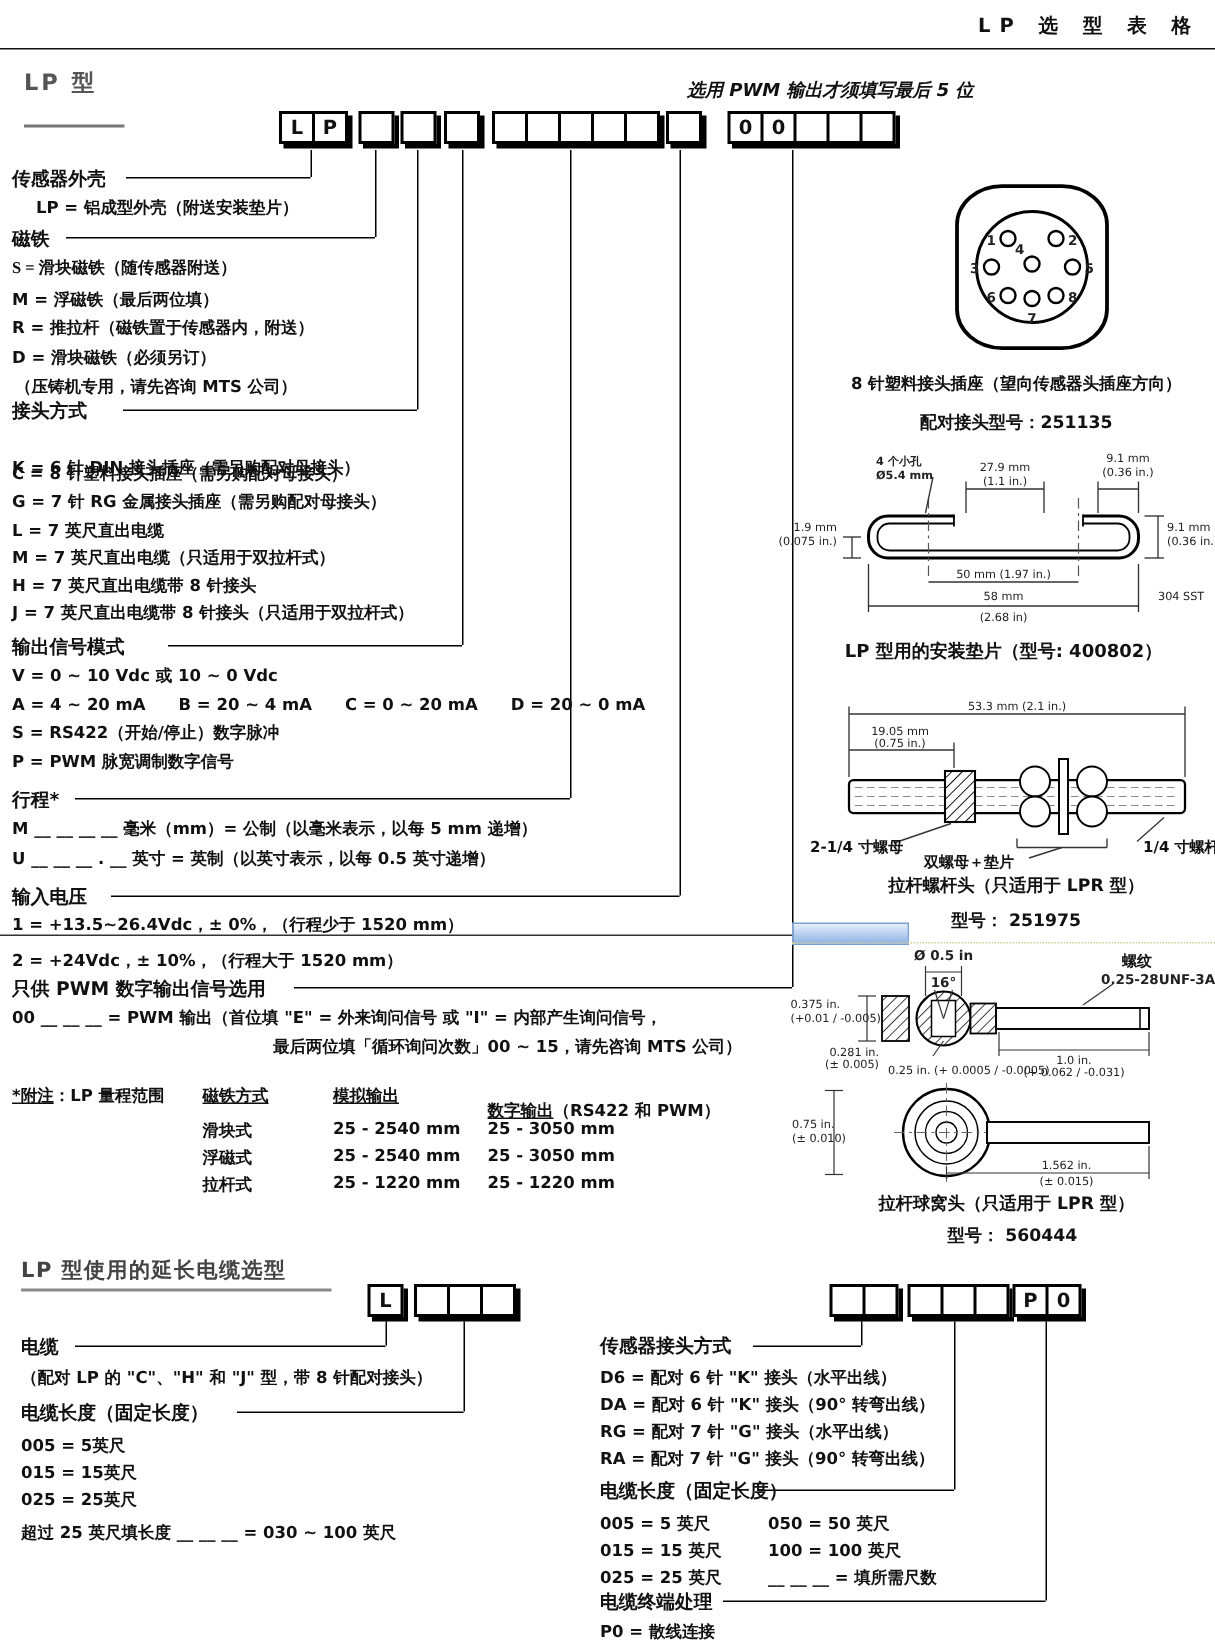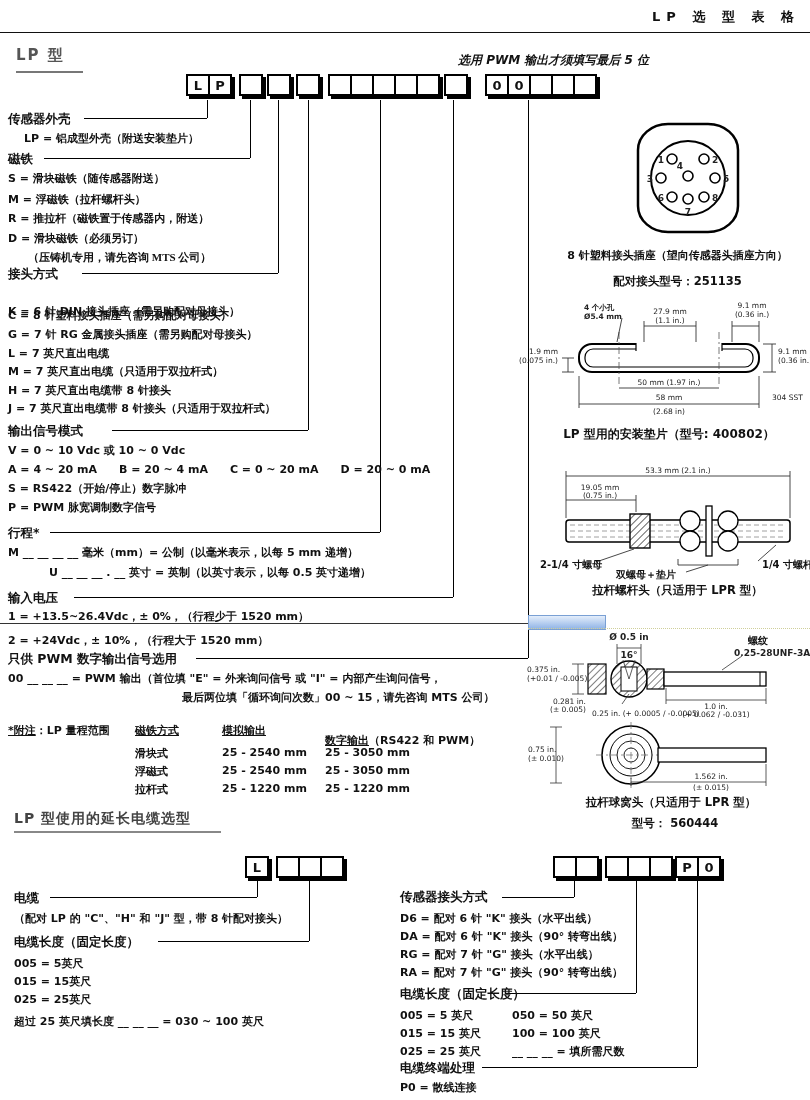--- a/index.html
+++ b/index.html
@@ -1,20 +1,20 @@
 <!DOCTYPE html>
 <html><head>
 <meta charset="utf-8">
 <style>
   html,body{margin:0;padding:0;background:#fff;}
   .page{position:relative;width:810px;height:1100px;background:#fff;overflow:hidden;
         font-family:"DejaVu Sans","Liberation Sans",sans-serif;color:#111;}
   .t{position:absolute;font-weight:bold;white-space:nowrap;}
   .hdr{font-size:13px;letter-spacing:6px;}
-  .h1{font-size:15px;color:#555;letter-spacing:2px;border-bottom:2px solid #777;padding:0 18px 6px 0;}
+  .h1{font-size:15px;color:#555;letter-spacing:2px;border-bottom:2px solid #777;padding:0 18px 18px 0;}
   .h2{font-size:14px;color:#444;letter-spacing:1px;border-bottom:2px solid #888;padding:0 30px 3px 0;}
   .note{font-style:italic;font-size:12px;text-align:center;}
   .title{font-size:12.5px;}
   .item{font-size:11px;}
   .hl{position:absolute;height:1px;background:#000;}
   .vl{position:absolute;width:1px;background:#000;}
   .grp{position:absolute;display:flex;border:2px solid #000;background:#fff;box-shadow:3px 3px 0 #000;}
   .grp .c{width:20px;height:18px;border-left:2px solid #000;display:flex;align-items:center;justify-content:center;
           font-weight:bold;font-size:13px;}
   .grp .c:first-child{border-left:none;}
@@ -82,44 +82,44 @@
   <div class="hl" style="left:74px;top:597px;width:379px;"></div>
   <div class="vl" style="left:453px;top:100px;height:497px;"></div>
   <div class="hl" style="left:196px;top:658px;width:332px;"></div>
   <div class="vl" style="left:528px;top:100px;height:558px;"></div>
   <div class="hl" style="left:0;top:623px;width:538px;background:#333;"></div>
 
   <div class="t title" style="left:8px;top:111px;">传感器外壳</div>
   <div class="t item" style="left:24px;top:131px;">LP = 铝成型外壳（附送安装垫片）</div>
 
   <div class="t title" style="left:8px;top:151px;">磁铁</div>
-  <div class="t item" style="left:8px;top:171px;">S = 滑块磁铁（随传感器附送）</div>
-  <div class="t item" style="left:8px;top:192px;">M = 浮磁铁（拉杆螺杆头）</div>
+  <div class="t item" style="left:8px;top:171px;font-family:Liberation Serif, serif;">S = 滑块磁铁（随传感器附送）</div>
+  <div class="t item" style="left:8px;top:192px;">M = 浮磁铁（最后两位填）</div>
   <div class="t item" style="left:8px;top:211px;">R = 推拉杆（磁铁置于传感器内，附送）</div>
   <div class="t item" style="left:8px;top:231px;">D = 滑块磁铁（必须另订）</div>
-  <div class="t item" style="left:28px;top:250px;font-family:Liberation Serif, serif;">（压铸机专用，请先咨询 MTS 公司）</div>
+  <div class="t item" style="left:10px;top:250px;">（压铸机专用，请先咨询 MTS 公司）</div>
 
   <div class="t title" style="left:8px;top:266px;">接头方式</div>
   <div class="t item" style="left:8px;top:304px;">K = 6 针 DIN 接头插座（需另购配对母接头）</div>
   <div class="t item" style="left:8px;top:308px;">C = 8 针塑料接头插座（需另购配对母接头）</div>
   <div class="t item" style="left:8px;top:327px;">G = 7 针 RG 金属接头插座（需另购配对母接头）</div>
   <div class="t item" style="left:8px;top:346px;">L = 7 英尺直出电缆</div>
   <div class="t item" style="left:8px;top:364px;">M = 7 英尺直出电缆（只适用于双拉杆式）</div>
   <div class="t item" style="left:8px;top:383px;">H = 7 英尺直出电缆带 8 针接头</div>
   <div class="t item" style="left:8px;top:401px;">J = 7 英尺直出电缆带 8 针接头（只适用于双拉杆式）</div>
 
   <div class="t title" style="left:8px;top:423px;">输出信号模式</div>
   <div class="t item" style="left:8px;top:443px;">V = 0 ~ 10 Vdc 或 10 ~ 0 Vdc</div>
   <div class="t item" style="left:8px;top:462px;">A =  4 ~ 20 mA　　B = 20 ~ 4 mA　　C = 0 ~ 20 mA　　D = 20 ~ 0 mA</div>
   <div class="t item" style="left:8px;top:481px;">S = RS422（开始/停止）数字脉冲</div>
   <div class="t item" style="left:8px;top:500px;">P = PWM 脉宽调制数字信号</div>
 
   <div class="t title" style="left:8px;top:525px;">行程*</div>
   <div class="t item" style="left:8px;top:545px;">M __ __ __ __  毫米（mm）= 公制（以毫米表示，以每 5 mm 递增）</div>
-  <div class="t item" style="left:8px;top:565px;margin-left:41px;">U __ __ __ . __  英寸 = 英制（以英寸表示，以每 0.5 英寸递增）</div>
+  <div class="t item" style="left:8px;top:565px;">U __ __ __ . __  英寸 = 英制（以英寸表示，以每 0.5 英寸递增）</div>
 
   <div class="t title" style="left:8px;top:590px;">输入电压</div>
   <div class="t item" style="left:8px;top:609px;">1 =  +13.5~26.4Vdc，± 0%，（行程少于 1520 mm）</div>
   <div class="t item" style="left:8px;top:633px;">2 =  +24Vdc，± 10%，（行程大于 1520 mm）</div>
 
   <div class="t title" style="left:8px;top:651px;">只供 PWM 数字输出信号选用</div>
   <div class="t item" style="left:8px;top:671px;">00 __ __ __ = PWM 输出（首位填 "E" = 外来询问信号 或 "I" = 内部产生询问信号，</div>
   <div class="t item" style="left:182px;top:690px;">最后两位填「循环询问次数」00 ~ 15，请先咨询 MTS 公司）</div>
 
   <div class="t item" style="left:8px;top:723px;">
@@ -246,20 +246,21 @@
         <line x1="140" y1="103" x2="200" y2="103"></line>
         <line x1="200" y1="97" x2="200" y2="103"></line>
       <line x1="170" y1="103" x2="148" y2="110"></line>
       <line x1="220" y1="99" x2="238" y2="83"></line>
     </g>
     <text class="lbl" x="2" y="106">2-1/4 寸螺母</text>
     <text class="lbl" x="78" y="116">双螺母＋垫片</text>
     <text class="lbl" x="224" y="106">1/4 寸螺杆</text>
   </svg>
   <div class="cap" style="left:545px;top:583px;width:265px;font-size:11.5px;">拉杆螺杆头（只适用于 LPR 型）</div>
+  <div class="cap" style="left:545px;top:606px;width:265px;font-size:11.5px;">型号： 251975</div>
 
   <div class="blue-bar" style="left:528px;top:615px;width:76px;height:13px;"></div>
   <div class="dotline" style="left:528px;top:628px;width:282px;"></div>
 
   <svg style="left:526px;top:630px;" width="284" height="164" viewBox="0 0 284 164">
     <defs>
       <pattern id="hatch2" width="5" height="5" patternTransform="rotate(45)" patternUnits="userSpaceOnUse">
         <rect width="5" height="5" fill="#fff"></rect>
           <line x1="0" y1="0" x2="0" y2="5" stroke="#000" stroke-width="1"></line>
       </pattern>
@@ -316,21 +317,21 @@
         <line x1="240" y1="134" x2="240" y2="156"></line>
     </g>
     <text class="dim" x="2" y="122">0.75 in.</text>
     <text class="dim" x="2" y="131">(± 0.010)</text>
     <text class="dim" x="185" y="149" text-anchor="middle">1.562 in.</text>
     <text class="dim" x="185" y="160" text-anchor="middle">(± 0.015)</text>
   </svg>
   <div class="cap" style="left:536px;top:795px;width:270px;font-size:11.5px;">拉杆球窝头（只适用于 LPR 型）</div>
   <div class="cap" style="left:540px;top:816px;width:270px;font-size:11.5px;">型号： 560444</div>
 
-  <div class="t h2" style="left:14px;top:810px;text-align:center;">LP 型使用的延长电缆选型</div>
+  <div class="t h2" style="left:14px;top:838px;text-align:center;">LP 型使用的延长电缆选型</div>
 
   <div class="grp" style="left:245px;top:856px;">
     <div class="c">L</div>
   </div>
   <div class="grp" style="left:276px;top:856px;">
     <div class="c"></div>
       <div class="c"></div>
       <div class="c"></div>
   </div>
   <div class="grp" style="left:553px;top:856px;">

